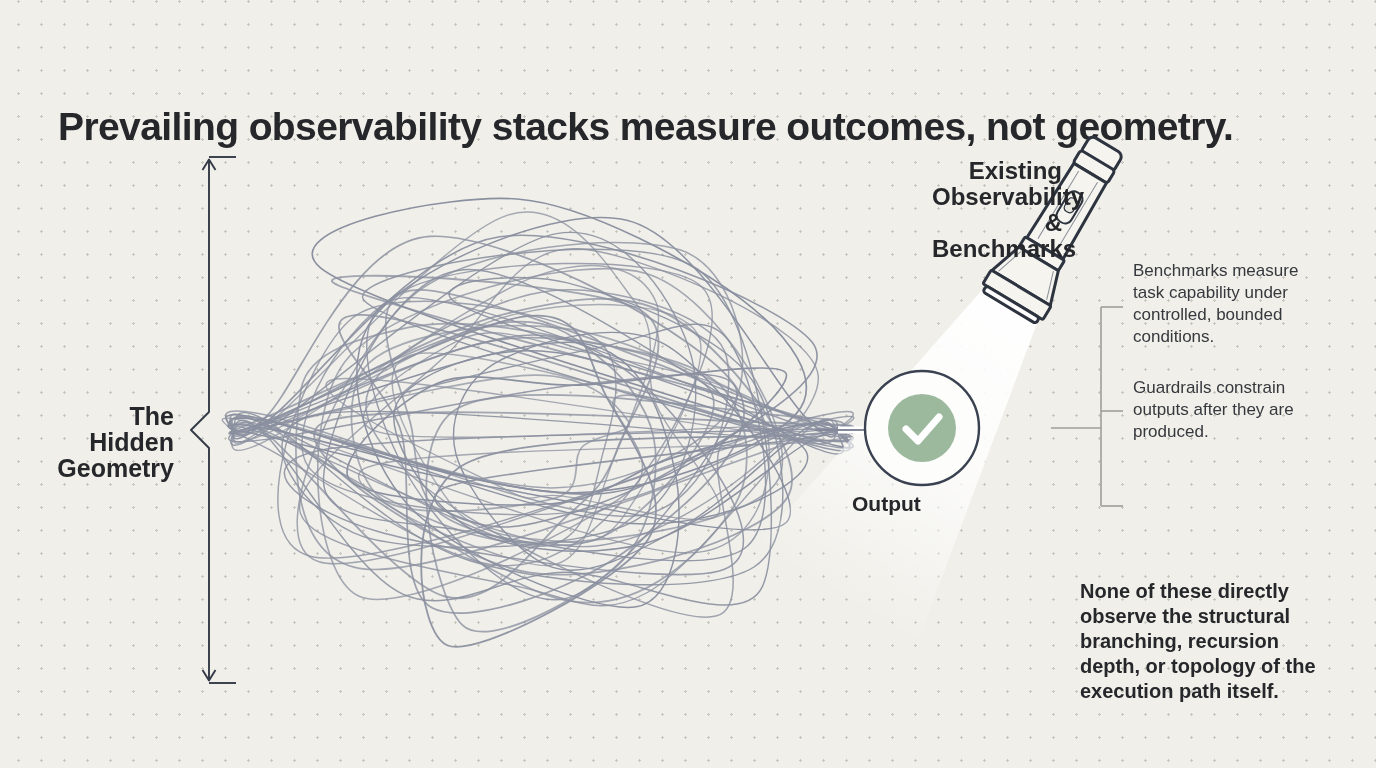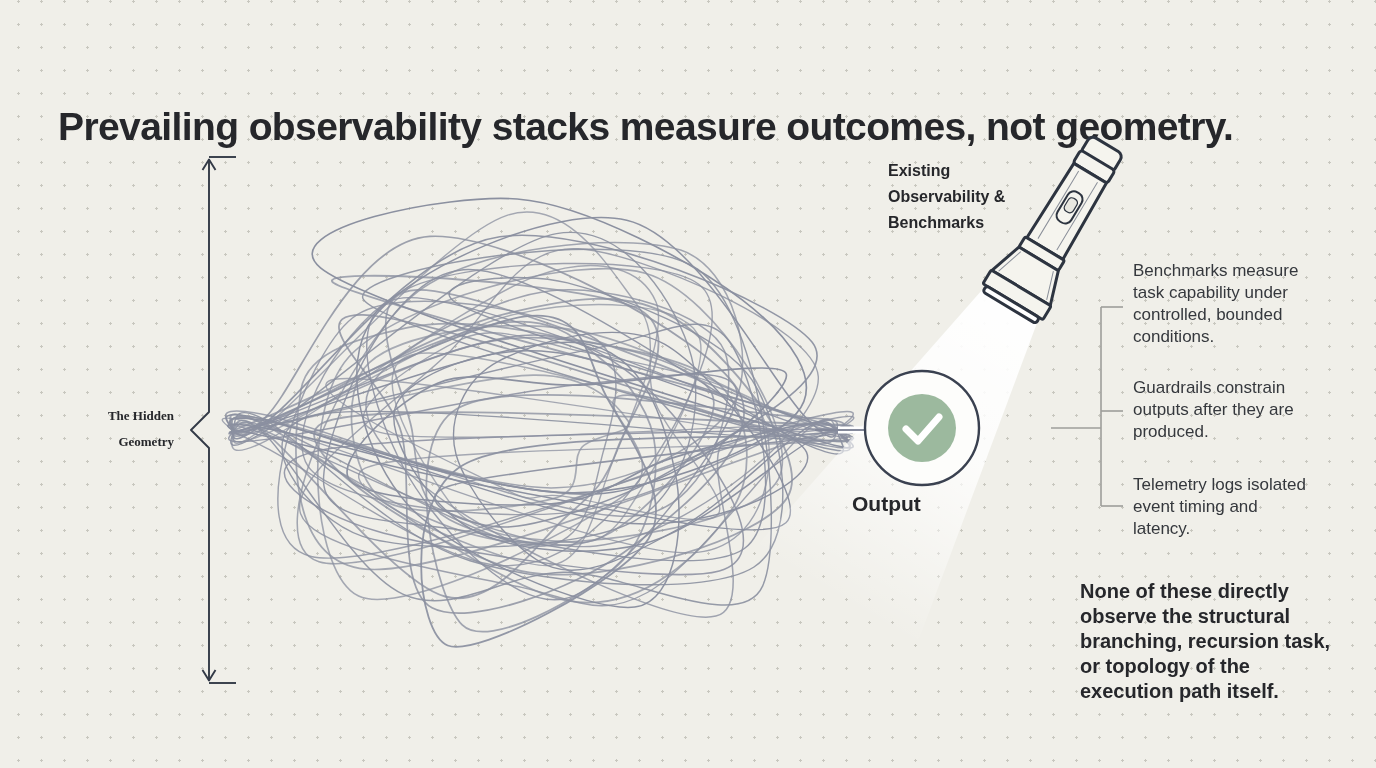--- a/index.html
+++ b/index.html
@@ -14,22 +14,22 @@
     font-family:"Liberation Sans","DejaVu Sans",sans-serif;
     color:#26272b;
   }
   .title{
     position:absolute;left:58px;top:57px;
     font-size:39px;font-weight:bold;letter-spacing:-0.6px;
     white-space:nowrap;color:#26272b;margin-top:48px;
   }
   .svg-layer{position:absolute;left:0;top:0;z-index:1;}
   .label{position:absolute;z-index:2;font-weight:bold;color:#26272b;}
-  .hidden-geometry{left:54px;top:403px;width:120px;text-align:right;font-size:13px;line-height:26px;font-family:Liberation Serif, serif;}
-  .flashlight-label{left:888px;top:158px;width:130px;font-size:16px;line-height:26px;}
+  .hidden-geometry{left:54px;top:403px;width:120px;text-align:right;font-size:25px;line-height:26px;}
+  .flashlight-label{left:932px;top:158px;width:130px;text-align:right;font-size:24px;line-height:26px;}
   .output-label{left:852px;top:492px;width:140px;text-align:left;font-size:21px;}
   .obs{position:absolute;left:1133px;width:182px;z-index:2;
        font-size:17px;line-height:22px;font-weight:normal;color:#35383d;}
   .obs-1{top:260px;}
   .obs-2{top:377px;}
   .obs-3{top:474px;}
   .conclusion{position:absolute;left:1080px;top:579px;width:262px;z-index:2;
        font-size:20px;line-height:25px;font-weight:bold;color:#26272b;}
 </style>
 </head>
@@ -124,17 +124,16 @@
   </svg>
 
   <div class="label hidden-geometry">The Hidden Geometry</div>
 
   <div class="label flashlight-label">Existing Observability &amp; Benchmarks</div>
 
   <div class="label output-label">Output</div>
 
   <div class="obs obs-2">Guardrails constrain outputs after they are produced.</div>
   <div class="obs obs-1">Benchmarks measure task capability under controlled, bounded conditions.</div>
-  <div class="obs obs-3">Telemetry logs isolated event timing and latency.</div>
 
-  <div class="conclusion">None of these directly observe the structural branching, recursion task, or topology of the execution path itself.</div>
+  <div class="conclusion">None of these directly observe the structural branching, recursion depth, or topology of the execution path itself.</div>
 
 </div>
 
 </body></html>

